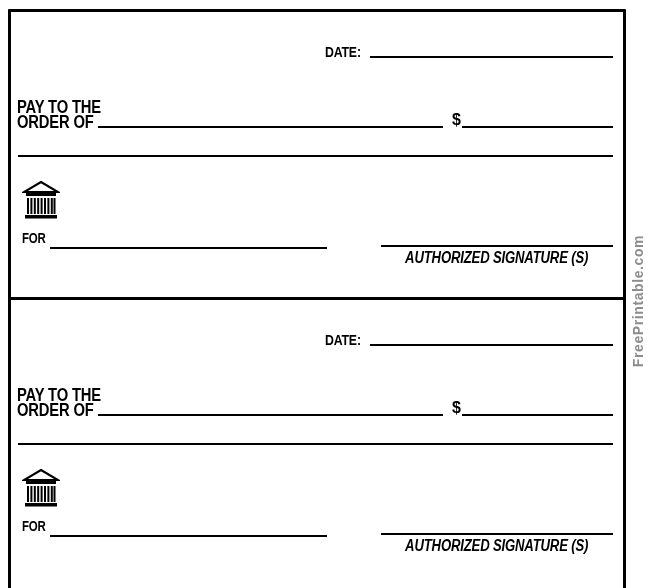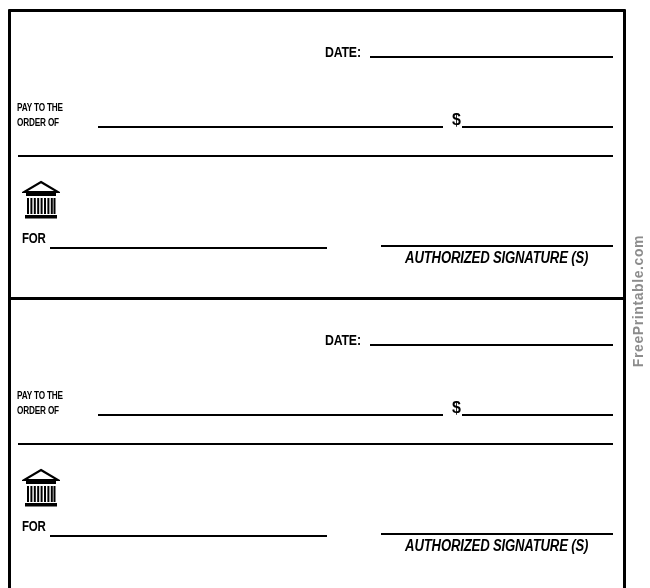--- a/index.html
+++ b/index.html
@@ -37,21 +37,21 @@
     transform: scaleX(0.82);
     transform-origin: 0 50%;
     white-space: nowrap;
     font-weight: bold;
     color: #000000;
     letter-spacing: -0.2px;
   }
   .cond-center { transform-origin: 50% 50%; }
 
   .date-label   { left: 314px; top: 31px;  font-size: 15px; }
-  .payee-label  { left: 6px;   top: 88px;  font-size: 10px; line-height: 15px; }
+  .payee-label  { left: 6px;   top: 88px;  font-size: 18px; line-height: 15px; }
   .payee-label span { display: block; }
   .dollar-label { left: 441px; top: 99px;  font-size: 16px; }
   .for-label    { left: 11px;  top: 218px; font-size: 14px; }
 
   .fill-line {
     position: absolute;
     height: 16px;
     border-bottom: 2px solid #000000;
   }
   .date-line        { left: 359px; top: 28px;  width: 243px; }

